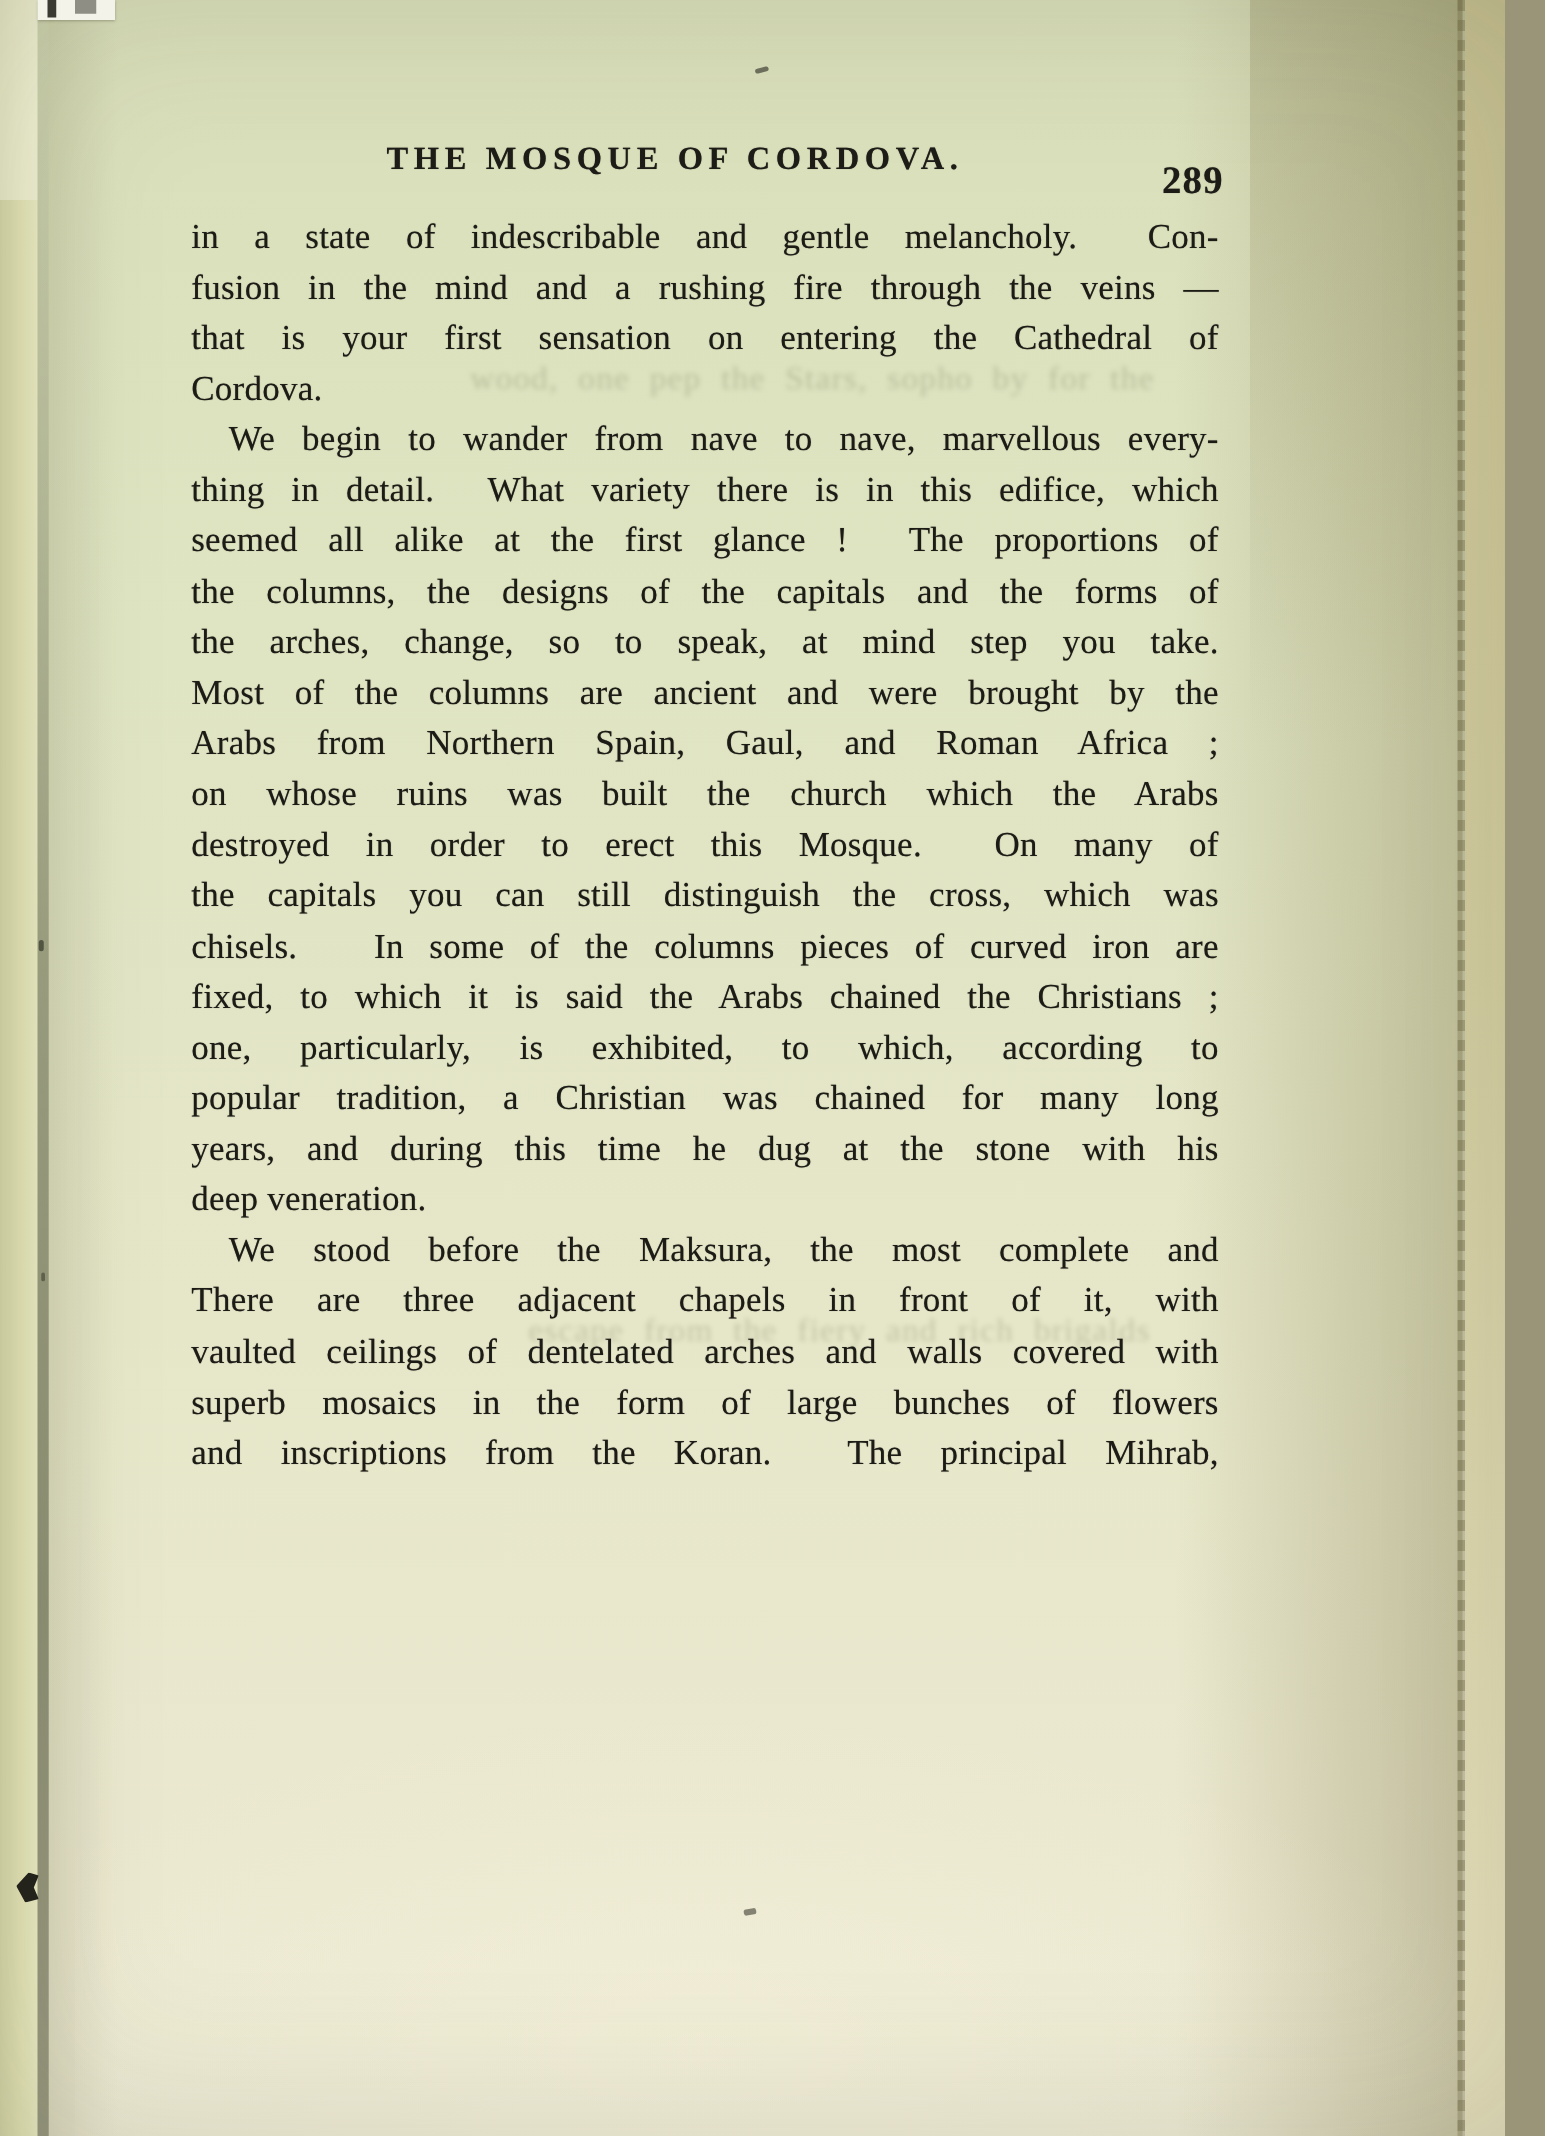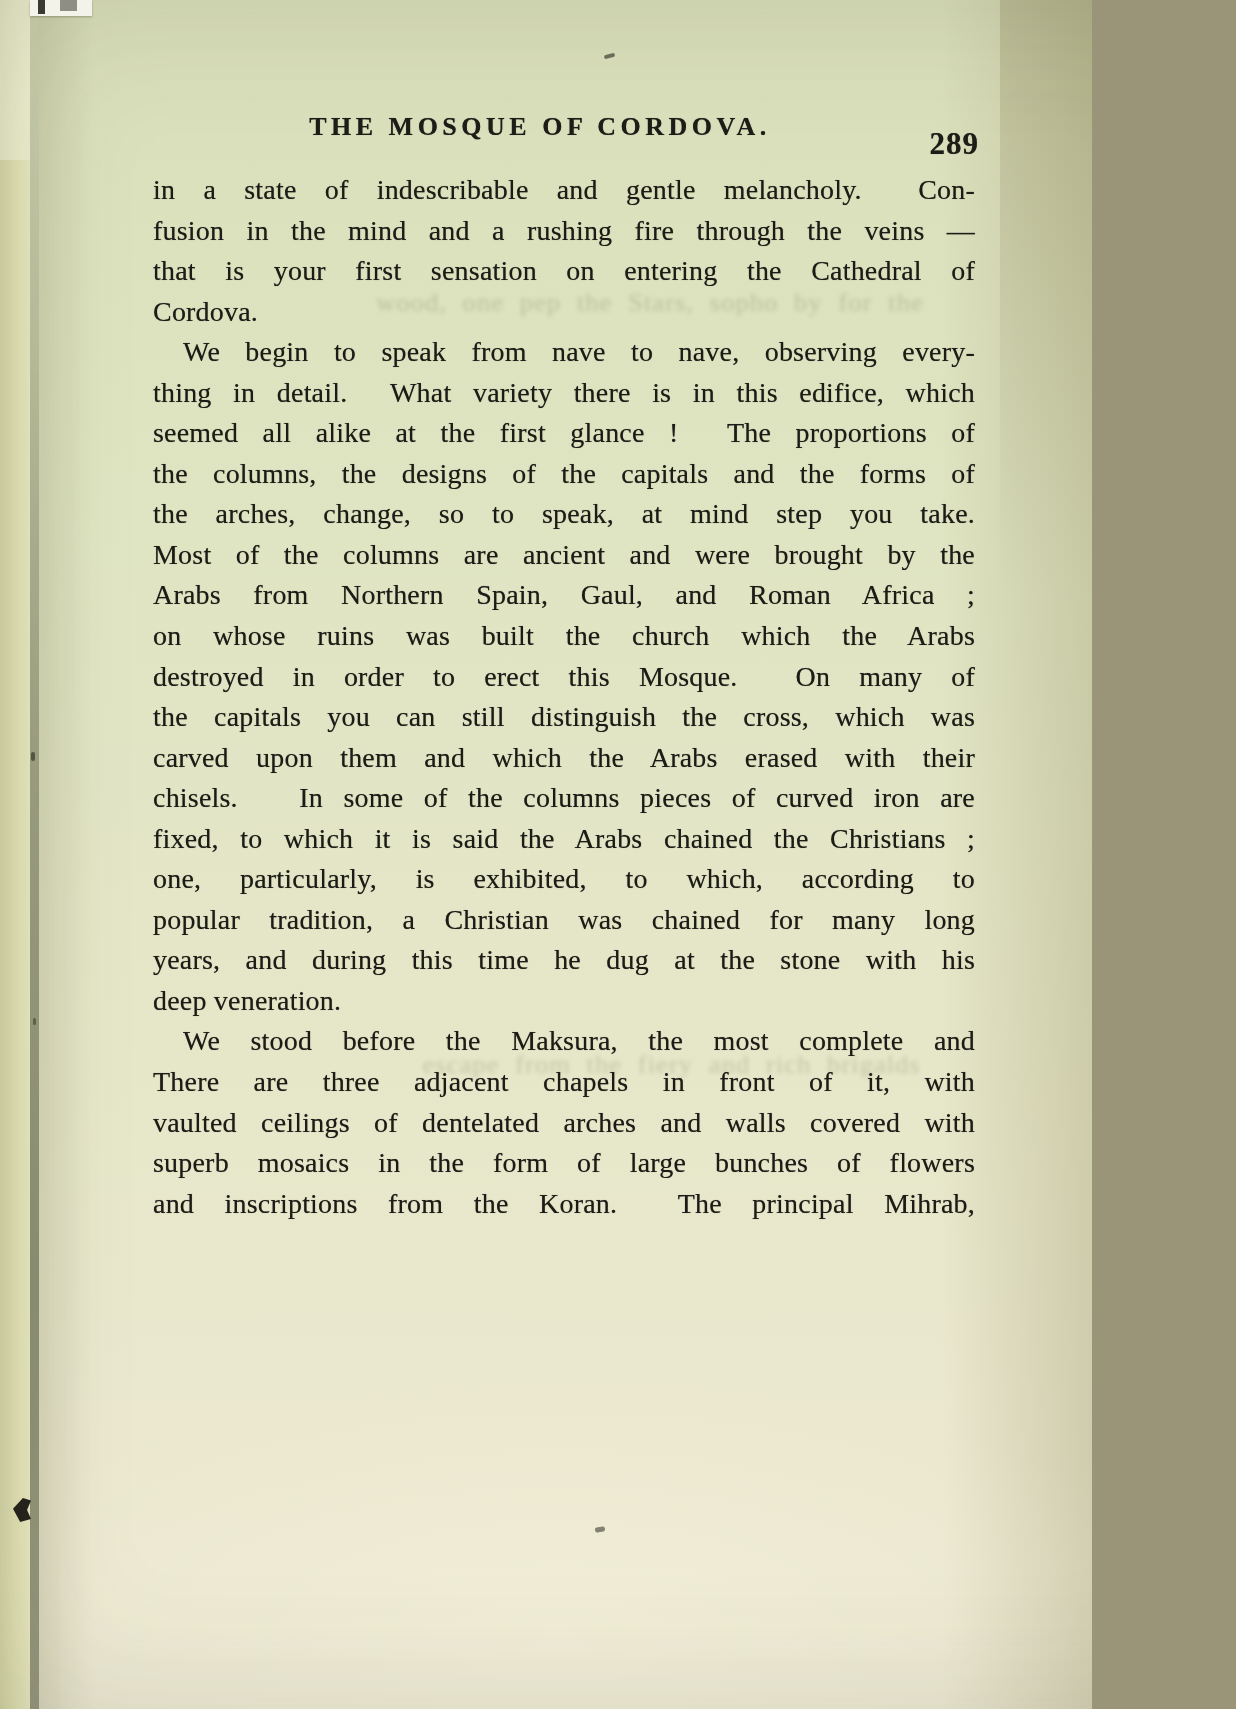--- a/index.html
+++ b/index.html
@@ -1,18 +1,18 @@
 <!DOCTYPE html>
 <html><head>
 <meta charset="utf-8">
 <style>
   html,body{margin:0;padding:0;background:#9a9478;}
   .scan{
     position:relative;
-    width:1092px;height:1709px;
+    width:1204px;height:1709px;
     overflow:hidden;
     background:linear-gradient(to bottom,#d9deba 0%,#dfe4c2 30%,#e6e7c9 62%,#ebe8d0 88%,#ece9d3 100%);
     font-family:"Liberation Serif","DejaVu Serif",serif;
   }
   
   .layer{position:absolute;pointer-events:none;}
   .left-facing-strip{left:0;top:0;width:30px;height:1709px;
     background:linear-gradient(to right,#d3d4a6,#e3e3b6 60%,#e9e9c2);}
   .left-strip-top{left:0;top:0;width:30px;height:160px;background:rgba(244,245,224,.55);}
   .gutter-line{left:30px;top:0;width:9px;height:1709px;
@@ -103,31 +103,30 @@
     <div class="page-number">289</div>
   </div>
 
   <div class="body-text">
 
     <div class="tl">in a state of indescribable and gentle melancholy.&nbsp; Con-</div>
     <div class="tl">fusion in the mind and a rushing fire through the veins&nbsp;—</div>
     <div class="tl">that is your first sensation on entering the Cathedral of</div>
     <div class="tl nl">Cordova.</div>
 
-    <div class="tl ind">We begin to speak from nave to nave, observing every-</div>
+    <div class="tl ind">We begin to wander from nave to nave, marvellous every-</div>
     <div class="tl">thing in detail.&nbsp; What variety there is in this edifice, which</div>
     <div class="tl">seemed all alike at the first glance&nbsp;!&nbsp; The proportions of</div>
     <div class="tl">the columns, the designs of the capitals and the forms of</div>
     <div class="tl">the arches, change, so to speak, at mind step you take.</div>
     <div class="tl">Most of the columns are ancient and were brought by the</div>
     <div class="tl">Arabs from Northern Spain, Gaul, and Roman Africa&nbsp;;</div>
     <div class="tl">on whose ruins was built the church which the Arabs</div>
     <div class="tl">destroyed in order to erect this Mosque.&nbsp; On many of</div>
     <div class="tl">the capitals you can still distinguish the cross, which was</div>
-    <div class="tl">carved upon them and which the Arabs erased with their</div>
     <div class="tl">chisels.&nbsp;&nbsp; In some of the columns pieces of curved iron are</div>
     <div class="tl">fixed, to which it is said the Arabs chained the Christians&nbsp;;</div>
     <div class="tl">one, particularly, is exhibited, to which, according to</div>
     <div class="tl">popular tradition, a Christian was chained for many long</div>
     <div class="tl">years, and during this time he dug at the stone with his</div>
     <div class="tl nl">deep veneration.</div>
 
     <div class="tl ind">We stood before the Maksura, the most complete and</div>
     <div class="tl">There are three adjacent chapels in front of it, with</div>
     <div class="tl">vaulted ceilings of dentelated arches and walls covered with</div>

